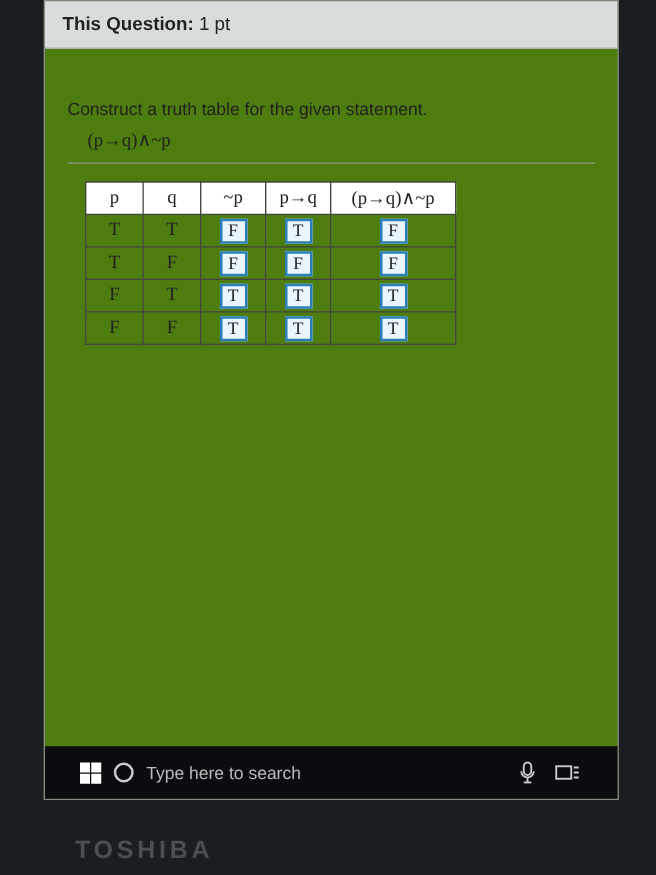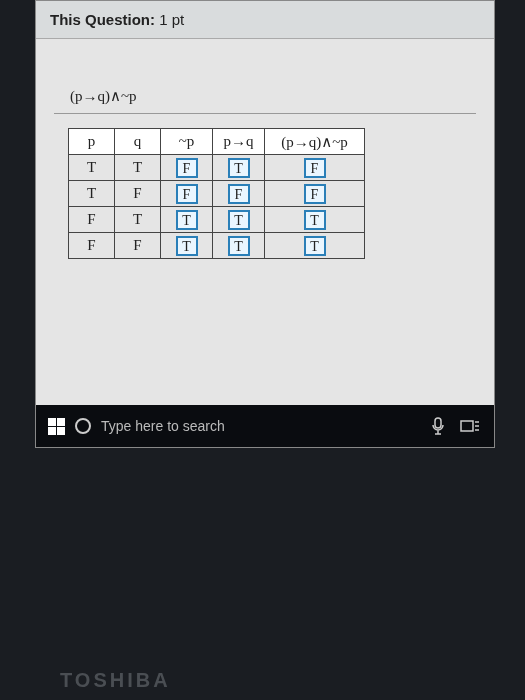--- a/index.html
+++ b/index.html
@@ -10,22 +10,22 @@
     background: #1a1d22;
     font-family: Arial, Helvetica, sans-serif;
     overflow: hidden;
     position: relative;
   }
   .screen {
     position: absolute;
     left: 35px;
     top: 0;
     width: 460px;
-    height: 448px;
-    background: #e5e5e5;
+    height: 640px;
+    background: #4d7c0f;
     border: 1px solid #888;
   }
   .header {
     background: #d9dcdd;
     padding: 10px 14px;
     border-bottom: 1px solid #aaa;
     font-size: 15px;
     color: #222;
   }
   .header b { font-weight: bold; }
@@ -93,21 +93,21 @@
   }
   .taskbar {
     position: absolute;
     left: 0; right: 0; bottom: 0;
     height: 42px;
     background: #0a0c10;
     display: flex;
     align-items: center;
     color: #ccc;
     font-size: 14px;
-    padding: 0 8px;
+    padding: 0 24px;
   }
   .win-icon {
     display: grid;
     grid-template-columns: 8px 8px;
     grid-template-rows: 8px 8px;
     gap: 1px;
     margin: 0 10px 0 4px;
   }
   .win-icon span { background: #fff; display: block; }
   .search-pill {
@@ -139,20 +139,21 @@
 </head>
 <body>
 
 <div class="screen">
   <div class="header">
     <b>This Question:</b>
     <span>1 pt</span>
   </div>
 
   <div class="content">
+    <div class="instr">Construct a truth table for the given statement.</div>
     <div class="expr">(p→q)∧~p</div>
     <hr class="sep">
 
     <div class="tablewrap">
       <table class="truth">
         <tbody>
             <tr>
           <th>p</th>
           <th>q</th>
           <th>~p</th>

